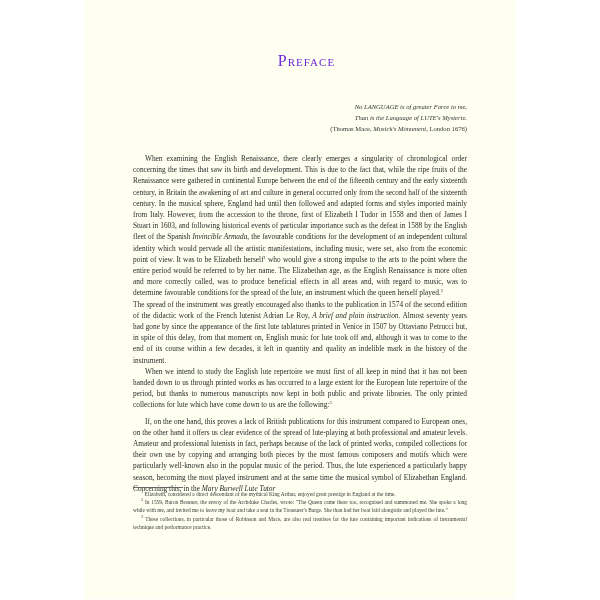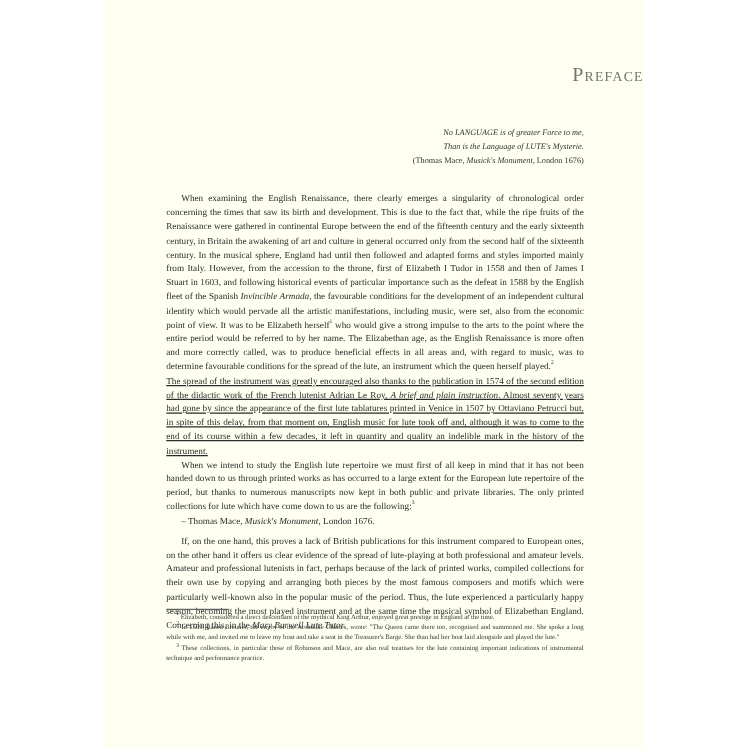--- a/index.html
+++ b/index.html
@@ -5,34 +5,34 @@
   html, body { margin: 0; padding: 0; }
   body {
     width: 600px; height: 600px; background: #ffffff; position: relative; overflow: hidden;
     font-family: "Liberation Serif", "DejaVu Serif", serif; color: #2a2a2a;
   }
   .page {
     position: absolute; left: 84px; top: 0; width: 431px; height: 599px;
     background: #fefff0;
   }
   .title {
-    position: absolute; left: 14px; right: 0; top: 52px; text-align: right;
-    font-variant: small-caps; font-size: 16px; letter-spacing: 1px; color: #737373;
+    position: absolute; left: 14px; right: 0; top: 52px; text-align: center;
+    font-variant: small-caps; font-size: 16px; letter-spacing: 1px; color: #6d28d9;
   }
   .epigraph {
     position: absolute; right: 48px; top: 101px; text-align: right;
     font-size: 6.6px; line-height: 11px; color: #333;
   }
   .epigraph i { font-style: italic; }
   .body {
     position: absolute; left: 49px; width: 334px; top: 153px;
     font-size: 7.35px; line-height: 11.2px; text-align: justify; color: #2b2b2b;
   }
   .body p { margin: 0; text-indent: 12px; }
-  .body p.noindent { text-indent: 0; text-decoration: underline; }
+  .body p.noindent { text-indent: 0; }
   .body p.gap { margin-top: 5px; }
   .list { margin: 0; padding: 0; list-style: none; }
   .list li { padding-left: 12px; }
   sup { font-size: 4.5px; vertical-align: super; line-height: 0; }
   .rule {
     position: absolute; left: 49px; top: 487px; width: 50px; height: 0;
     border-top: 0.6px solid #666;
   }
   .footnotes {
     position: absolute; left: 49px; width: 334px; top: 490px;
@@ -50,21 +50,20 @@
     <div><i>No LANGUAGE is of greater Force to me,</i></div>
     <div><i>Than is the Language of LUTE's Mysterie.</i></div>
     <div><span>(Thomas Mace, </span><i>Musick's Monument</i><span>, London 1676)</span></div>
   </div>
 
   <div class="body">
     <p><span>When examining the English Renaissance, there clearly emerges a singularity of chronological order concerning the times that saw its birth and development. This is due to the fact that, while the ripe fruits of the Renaissance were gathered in continental Europe between the end of the fifteenth century and the early sixteenth century, in Britain the awakening of art and culture in general occurred only from the second half of the sixteenth century. In the musical sphere, England had until then followed and adapted forms and styles imported mainly from Italy. However, from the accession to the throne, first of Elizabeth I Tudor in 1558 and then of James I Stuart in 1603, and following historical events of particular importance such as the defeat in 1588 by the English fleet of the Spanish </span><i>Invincible Armada</i><span>, the favourable conditions for the development of an independent cultural identity which would pervade all the artistic manifestations, including music, were set, also from the economic point of view. It was to be Elizabeth herself</span><sup>1</sup><span> who would give a strong impulse to the arts to the point where the entire period would be referred to by her name. The Elizabethan age, as the English Renaissance is more often and more correctly called, was to produce beneficial effects in all areas and, with regard to music, was to determine favourable conditions for the spread of the lute, an instrument which the queen herself played.</span><sup>2</sup></p>
     <p class="noindent"><span>The spread of the instrument was greatly encouraged also thanks to the publication in 1574 of the second edition of the didactic work of the French lutenist Adrian Le Roy, </span><i>A brief and plain instruction</i><span>. Almost seventy years had gone by since the appearance of the first lute tablatures printed in Venice in 1507 by Ottaviano Petrucci but, in spite of this delay, from that moment on, English music for lute took off and, although it was to come to the end of its course within a few decades, it left in quantity and quality an indelible mark in the history of the instrument.</span></p>
     <p><span>When we intend to study the English lute repertoire we must first of all keep in mind that it has not been handed down to us through printed works as has occurred to a large extent for the European lute repertoire of the period, but thanks to numerous manuscripts now kept in both public and private libraries. The only printed collections for lute which have come down to us are the following:</span><sup>3</sup></p>
     <ul class="list">
-      <li><span>– Thomas Mace, </span><i>Musick's Monument</i><span>, London 1676.</span></li>
     </ul>
     <p class="gap"><span>If, on the one hand, this proves a lack of British publications for this instrument compared to European ones, on the other hand it offers us clear evidence of the spread of lute-playing at both professional and amateur levels. Amateur and professional lutenists in fact, perhaps because of the lack of printed works, compiled collections for their own use by copying and arranging both pieces by the most famous composers and motifs which were particularly well-known also in the popular music of the period. Thus, the lute experienced a particularly happy season, becoming the most played instrument and at the same time the musical symbol of Elizabethan England. Concerning this, in the </span><i>Mary Burwell Lute Tutor</i></p>
   </div>
 
   <div class="rule"></div>
 
   <div class="footnotes">
     <p><sup>1</sup> <span>Elizabeth, considered a direct descendant of the mythical King Arthur, enjoyed great prestige in England at the time.</span></p>
     <p><sup>2</sup> <span>In 1559, Baron Breuner, the envoy of the Archduke Charles, wrote: "The Queen came there too, recognised and summoned me. She spoke a long while with me, and invited me to leave my boat and take a seat in the Treasurer's Barge. She than had her boat laid alongside and played the lute."</span></p>
     <p><sup>3</sup> <span>These collections, in particular those of Robinson and Mace, are also real treatises for the lute containing important indications of instrumental technique and performance practice.</span></p>

